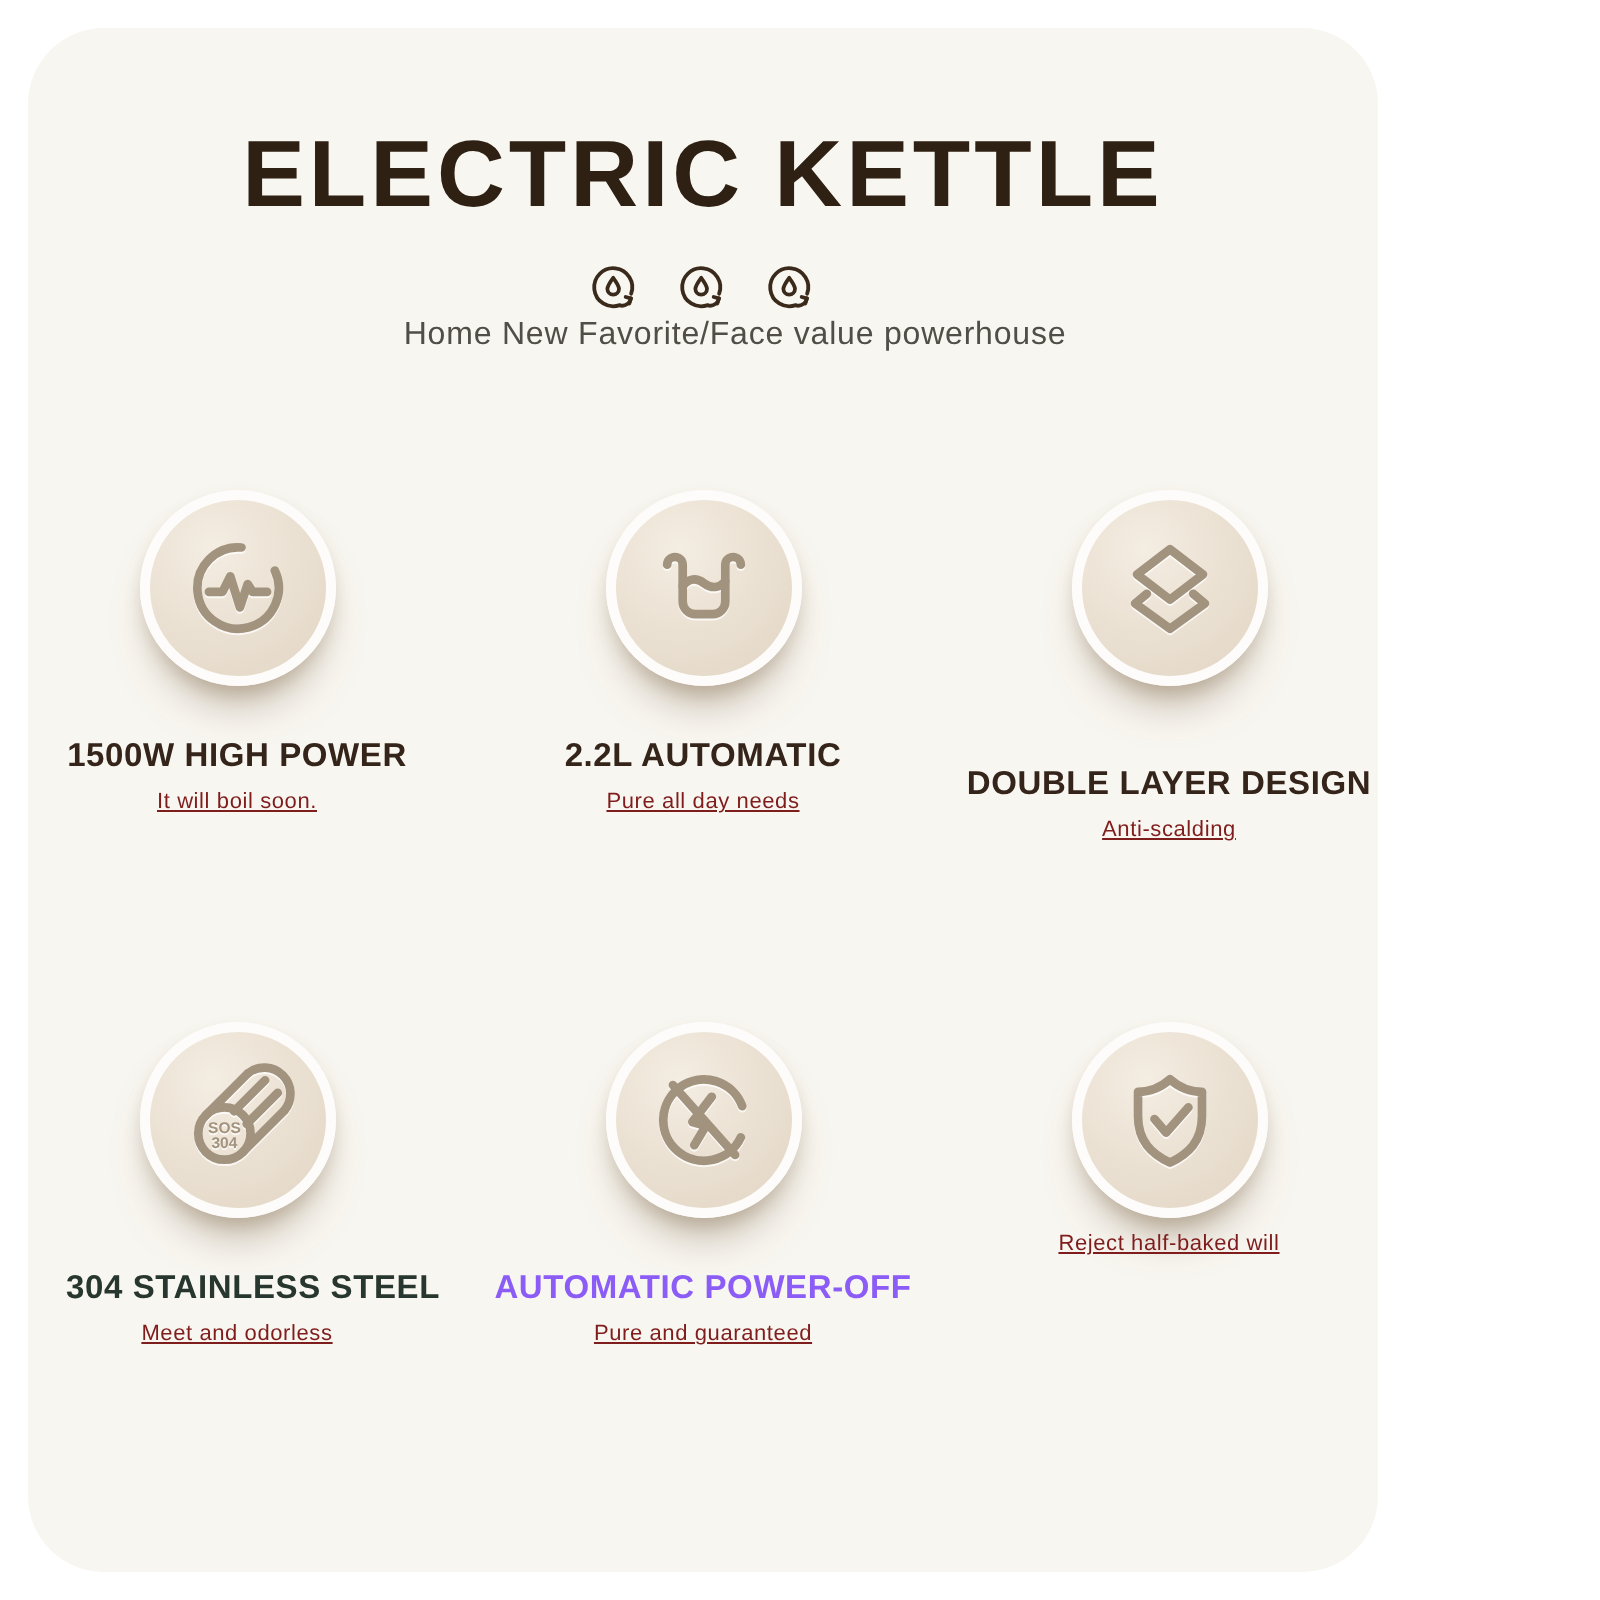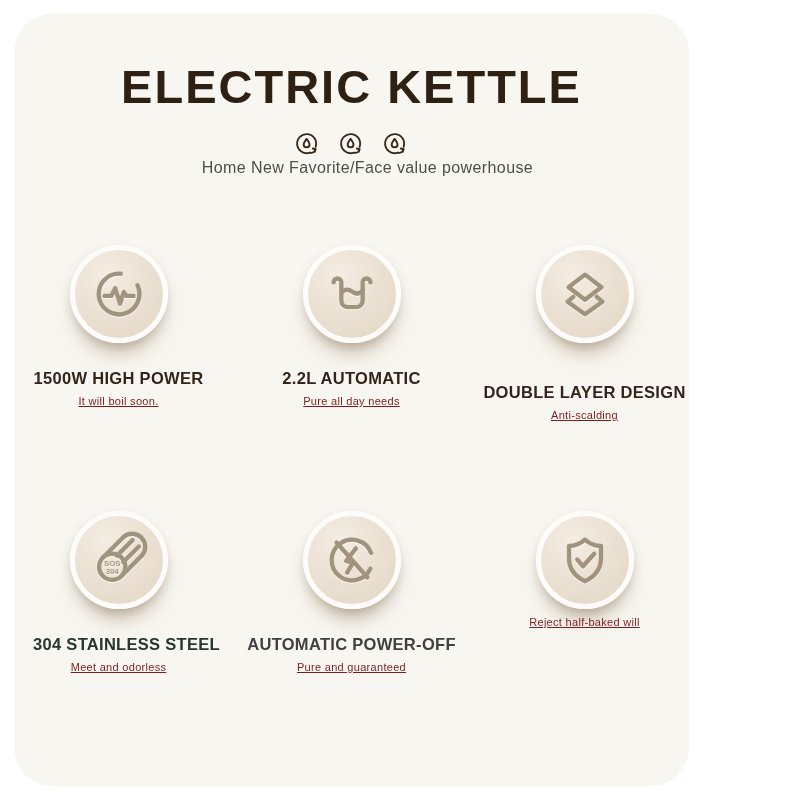--- a/index.html
+++ b/index.html
@@ -150,21 +150,21 @@
     <div class="feature">
       <div class="badge">
         <span>
           <svg width="62" height="62" viewBox="0 0 64 64">
             <path class="ic" d="M51,41 A21,21 0 1 1 51.7,24.8"></path>
             <path class="ic" d="M36,20 L26,33 L33,35 L27,45"></path>
             <path class="ic" d="M16,14 L48,50"></path>
           </svg>
         </span>
       </div>
-      <div class="f-title" style="color: #404040;">AUTOMATIC POWER-OFF</div>
+      <div class="f-title" style="color: #8b5cf6;">AUTOMATIC POWER-OFF</div>
       <div class="f-sub">Pure and guaranteed</div>
     </div>
 
     <div class="feature">
       <div class="badge">
         <span>
           <svg width="62" height="62" viewBox="0 0 64 64">
             <path class="ic" d="M32,11 C37,15.5 42,17.5 48.5,17.5 V30 C48.5,43 41.5,49.5 32,54 C22.5,49.5 15.5,43 15.5,30 V17.5 C22,17.5 27,15.5 32,11 Z"></path>
             <path class="ic" d="M24,31.5 L30,38.5 L41.5,25.5"></path>
           </svg>

